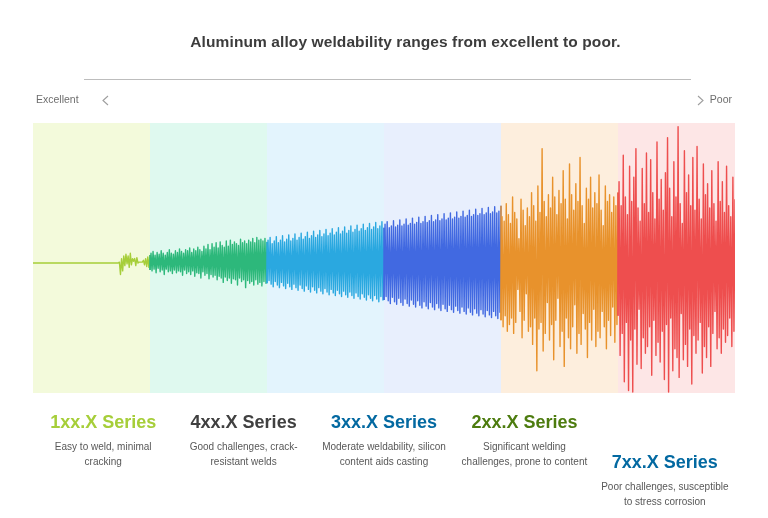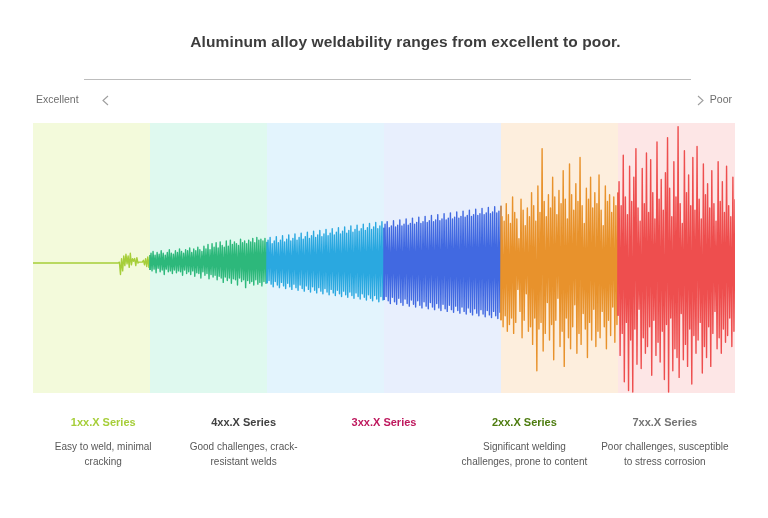--- a/index.html
+++ b/index.html
@@ -113,21 +113,21 @@
     width: 702px;
     display: flex;
   }
   .legend-col {
     flex: 1 1 0;
     text-align: center;
     padding: 0 6px;
     box-sizing: border-box;
   }
   .legend-title {
-    font-size: 11px;
+    font-size: 18px;
     font-weight: bold;
     line-height: 16px;
     margin-bottom: 10px;
   }
   .legend-desc {
     font-size: 10px;
     color: #585858;
     line-height: 14.5px;
   }
 </style>
@@ -186,25 +186,26 @@
   <div class="legend" id="legend">
       <div class="legend-col">
         <div class="legend-title" style="color: rgb(166, 206, 57);">1xx.X Series</div>
         <div class="legend-desc">Easy to weld, minimal cracking</div>
       </div>
       <div class="legend-col">
         <div class="legend-title" style="color: #404040;">4xx.X Series</div>
         <div class="legend-desc">Good challenges, crack-resistant welds</div>
       </div>
       <div class="legend-col">
-        <div class="legend-title" style="color: #be185d;">3xx.X Series</div>
+        <div class="legend-title" style="color: #0369a1;">3xx.X Series</div>
+        <div class="legend-desc">Moderate weldability, silicon content aids casting</div>
       </div>
       <div class="legend-col">
         <div class="legend-title" style="color: #4d7c0f;">2xx.X Series</div>
         <div class="legend-desc">Significant welding challenges, prone to content</div>
       </div>
       <div class="legend-col">
-        <div class="legend-title" style="color: #737373;">7xx.X Series</div>
+        <div class="legend-title" style="color: #0369a1; margin-top: 40px;">7xx.X Series</div>
         <div class="legend-desc">Poor challenges, susceptible to stress corrosion</div>
       </div>
     </div>
 
 </div>
 
 </body></html>

